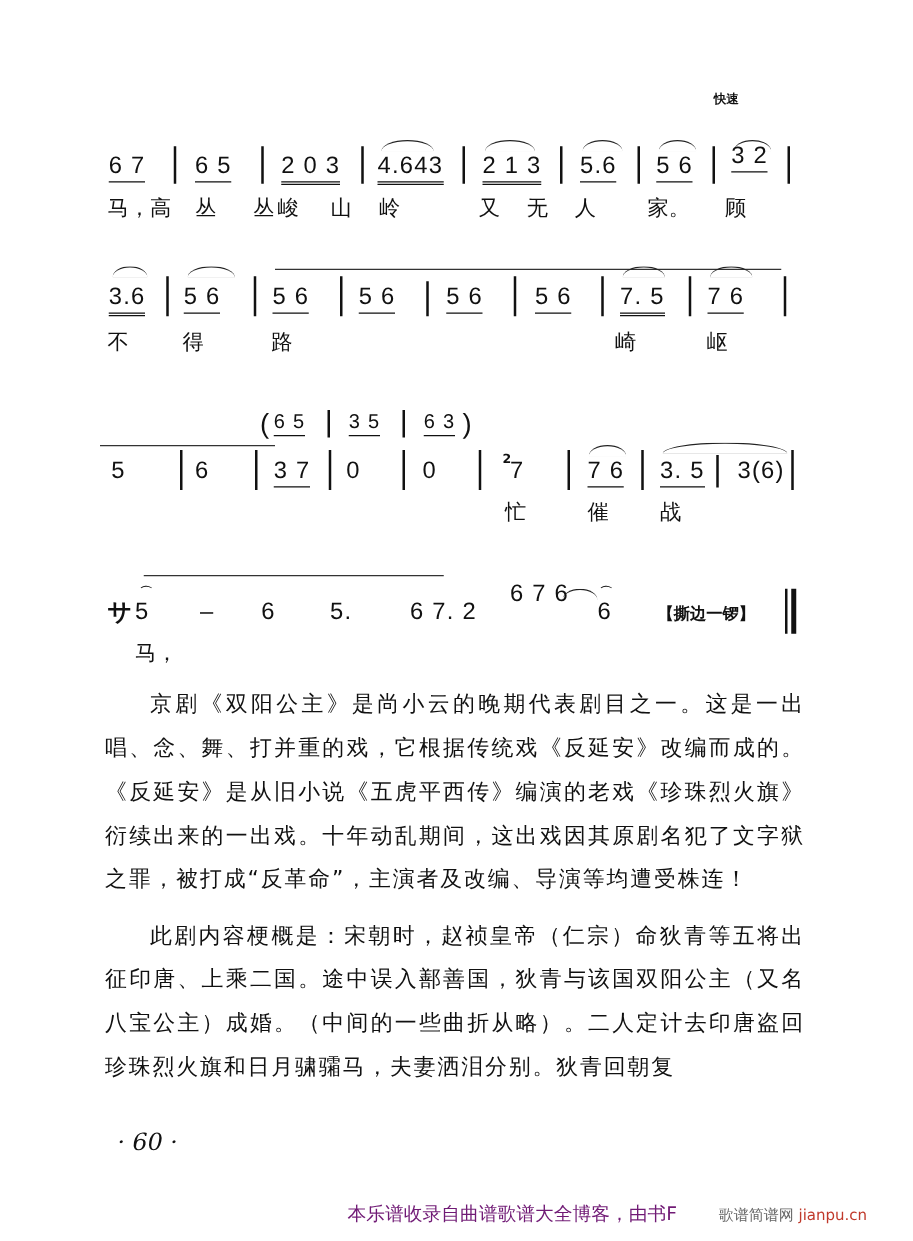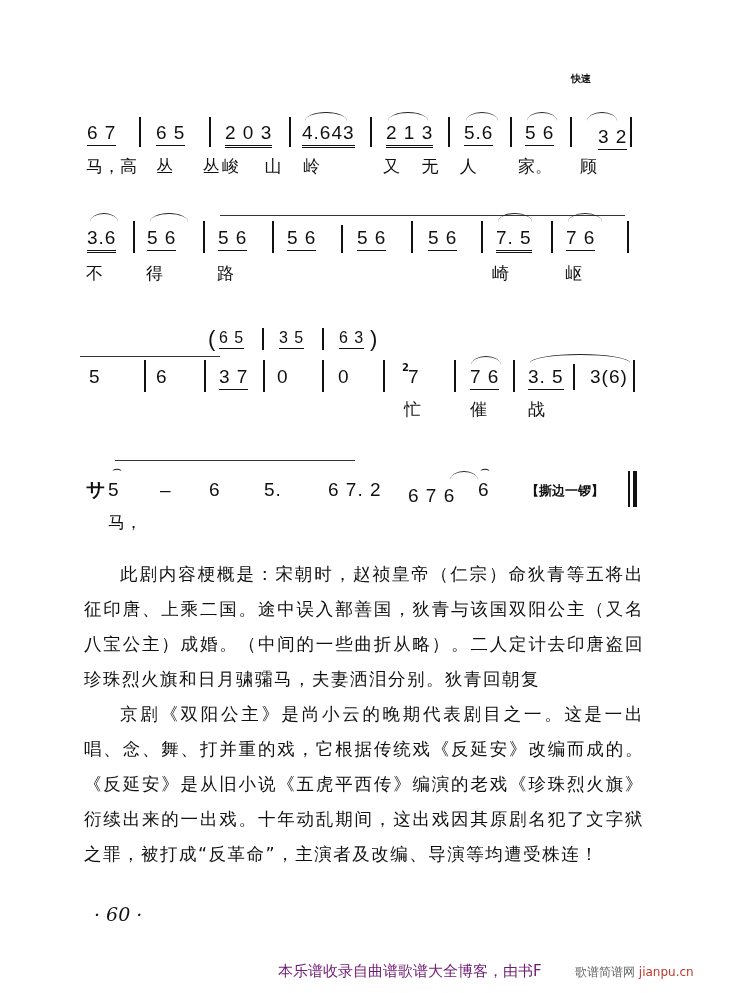--- a/index.html
+++ b/index.html
@@ -46,21 +46,21 @@
     <div class="slur" style="left:388px;top:12px;width:40px;"></div>
     <div class="note ul2" style="left:386px;top:22px;">2 1 3</div>
     <div class="bar" style="left:448px;top:17px;height:30px;"></div>
     <div class="slur" style="left:466px;top:12px;width:32px;"></div>
     <div class="note ul" style="left:464px;top:22px;">5.6</div>
     <div class="bar" style="left:510px;top:17px;height:30px;"></div>
     <div class="slur" style="left:527px;top:12px;width:30px;"></div>
     <div class="note ul" style="left:525px;top:22px;">5 6</div>
     <div class="bar" style="left:570px;top:17px;height:30px;"></div>
     <div class="slur" style="left:587px;top:12px;width:30px;"></div>
-    <div class="note ul" style="left:585px;top:26px;margin-left:13px;">3 2</div>
+    <div class="note ul" style="left:585px;top:14px;">3 2</div>
     <div class="bar" style="left:630px;top:17px;height:30px;"></div>
 
     <div class="lyr" style="left:86px;top:55px;">马，高</div>
     <div class="lyr" style="left:156px;top:55px;letter-spacing:12px;">丛 丛</div>
     <div class="lyr" style="left:222px;top:55px;letter-spacing:10px;">峻  山</div>
     <div class="lyr" style="left:303px;top:55px;">岭</div>
     <div class="lyr" style="left:383px;top:55px;letter-spacing:8px;">又  无  人</div>
     <div class="lyr" style="left:518px;top:55px;">家。</div>
     <div class="lyr" style="left:580px;top:55px;">顾</div>
   </div>
@@ -136,32 +136,32 @@
   <div class="sys" style="top:465px;height:70px;">
     <div class="tie-line" style="left:115px;top:-5px;width:240px;"></div>
     <div class="note" style="left:86px;top:12px;font-weight:bold;">サ</div>
     <div class="mark" style="left:112px;top:2px;font-size:10px;">⌒</div>
     <div class="note" style="left:108px;top:14px;">5</div>
     <div class="note" style="left:160px;top:14px;">–</div>
     <div class="note" style="left:209px;top:14px;">6</div>
     <div class="note" style="left:264px;top:14px;">5.</div>
     <div class="note" style="left:328px;top:14px;">6 7. 2</div>
     <div class="slur" style="left:450px;top:6px;width:28px;"></div>
-    <div class="note" style="left:408px;top:20px;">6 7 6</div>
+    <div class="note" style="left:408px;top:0;">6 7 6</div>
     <div class="mark" style="left:480px;top:2px;font-size:10px;">⌒</div>
     <div class="note" style="left:478px;top:14px;">6</div>
     <div class="mark" style="left:526px;top:17px;font-size:13px;">【撕边一锣】</div>
     <div class="bar" style="left:628px;top:6px;height:36px;"></div>
     <div class="bar thick" style="left:633px;top:6px;height:36px;"></div>
     <div class="lyr" style="left:108px;top:46px;">马，</div>
   </div>
 
   <div class="para" style="top:547px;">
+    <p class="indent">京剧《双阳公主》是尚小云的晚期代表剧目之一。这是一出唱、念、舞、打并重的戏，它根据传统戏《反延安》改编而成的。《反延安》是从旧小说《五虎平西传》编演的老戏《珍珠烈火旗》衍续出来的一出戏。十年动乱期间，这出戏因其原剧名犯了文字狱之罪，被打成“反革命”，主演者及改编、导演等均遭受株连！</p>
     <p class="indent" style="margin-top:10px;">此剧内容梗概是：宋朝时，赵祯皇帝（仁宗）命狄青等五将出征印唐、上乘二国。途中误入鄯善国，狄青与该国双阳公主（又名八宝公主）成婚。（中间的一些曲折从略）。二人定计去印唐盗回珍珠烈火旗和日月骕骦马，夫妻洒泪分别。狄青回朝复</p>
-    <p class="indent">京剧《双阳公主》是尚小云的晚期代表剧目之一。这是一出唱、念、舞、打并重的戏，它根据传统戏《反延安》改编而成的。《反延安》是从旧小说《五虎平西传》编演的老戏《珍珠烈火旗》衍续出来的一出戏。十年动乱期间，这出戏因其原剧名犯了文字狱之罪，被打成“反革命”，主演者及改编、导演等均遭受株连！</p>
   </div>
 
   <div class="pageno">· 60 ·</div>
 
   <div class="footer">本乐谱收录自曲谱歌谱大全博客，由书F</div>
   <div class="wm">
     <span style="color:#666;font-family:'DejaVu Serif',serif;">歌谱简谱网</span>
     <span>jianpu.cn</span>
   </div>
 </div>

